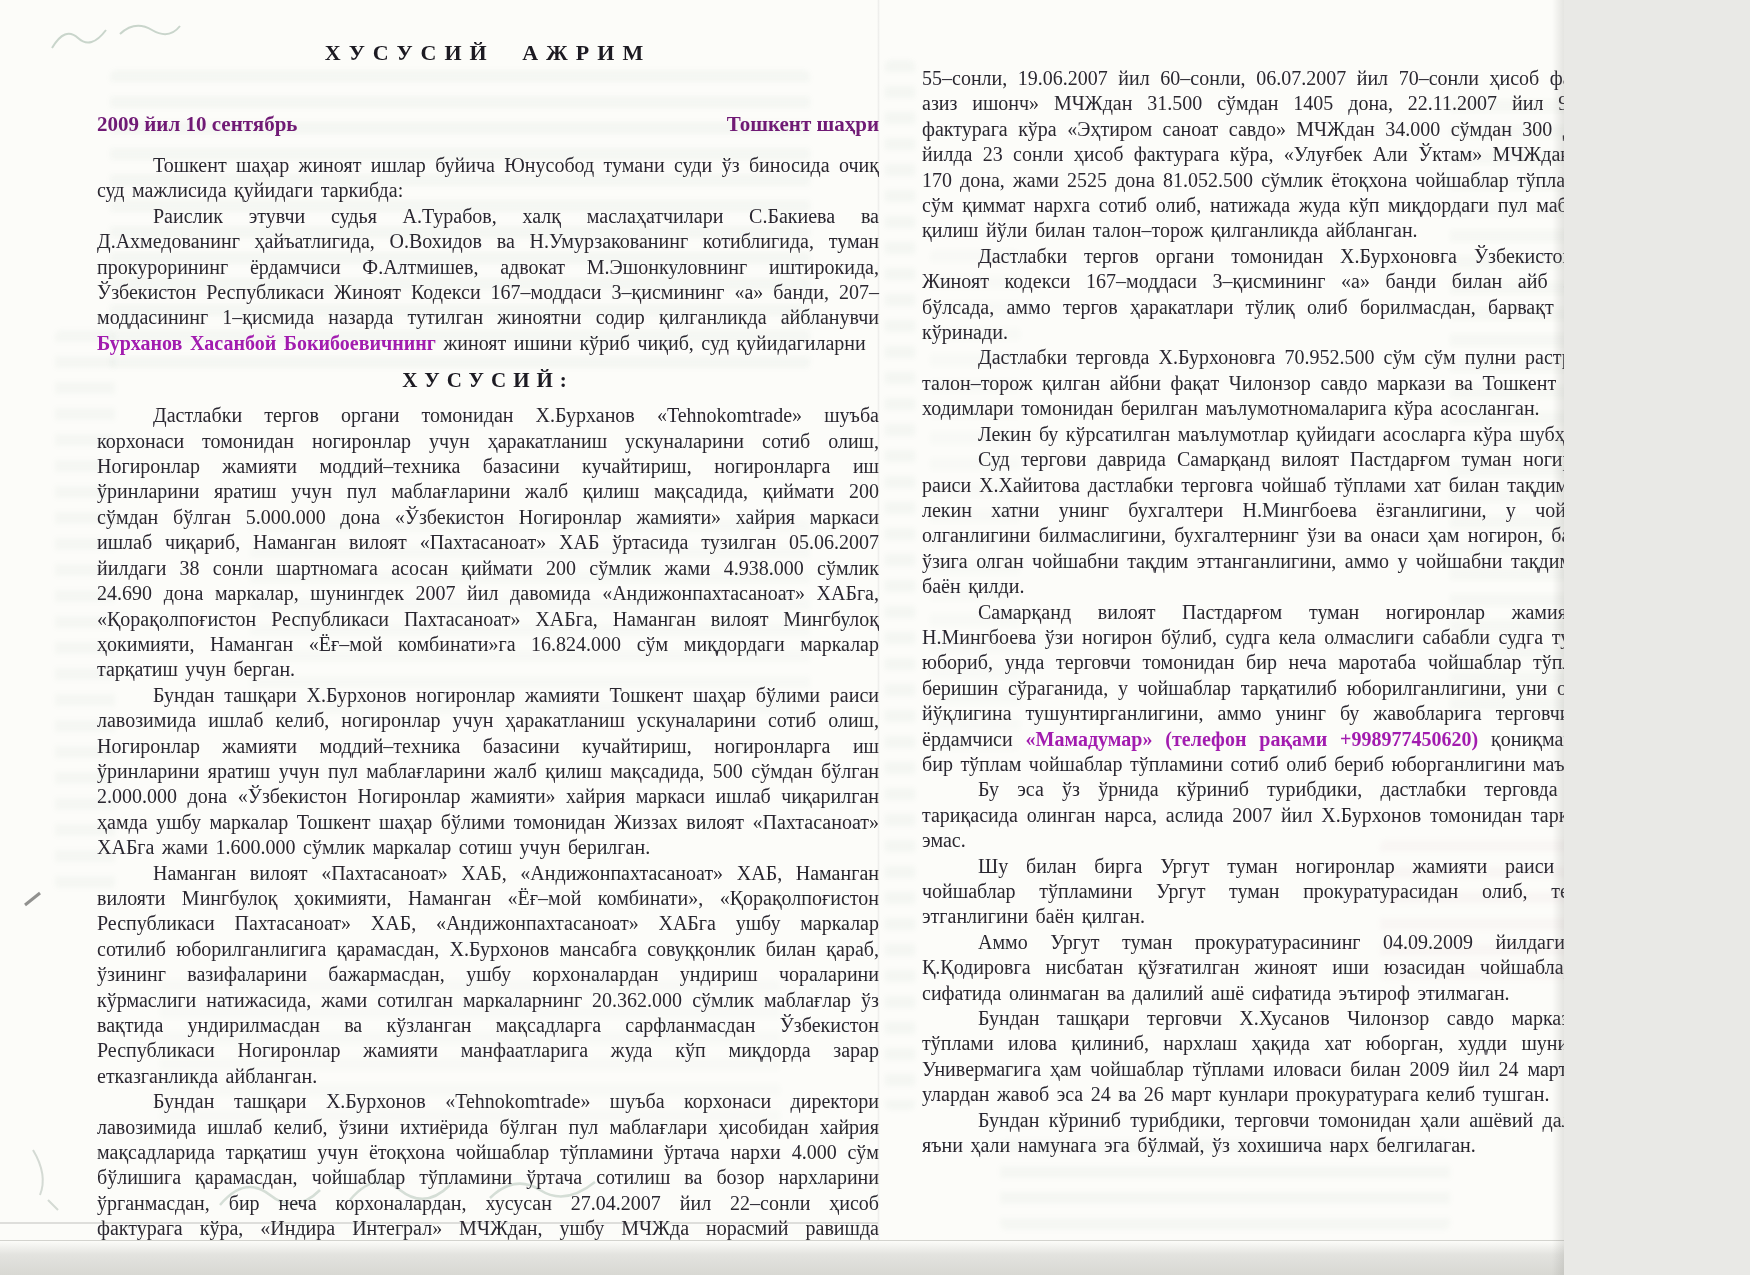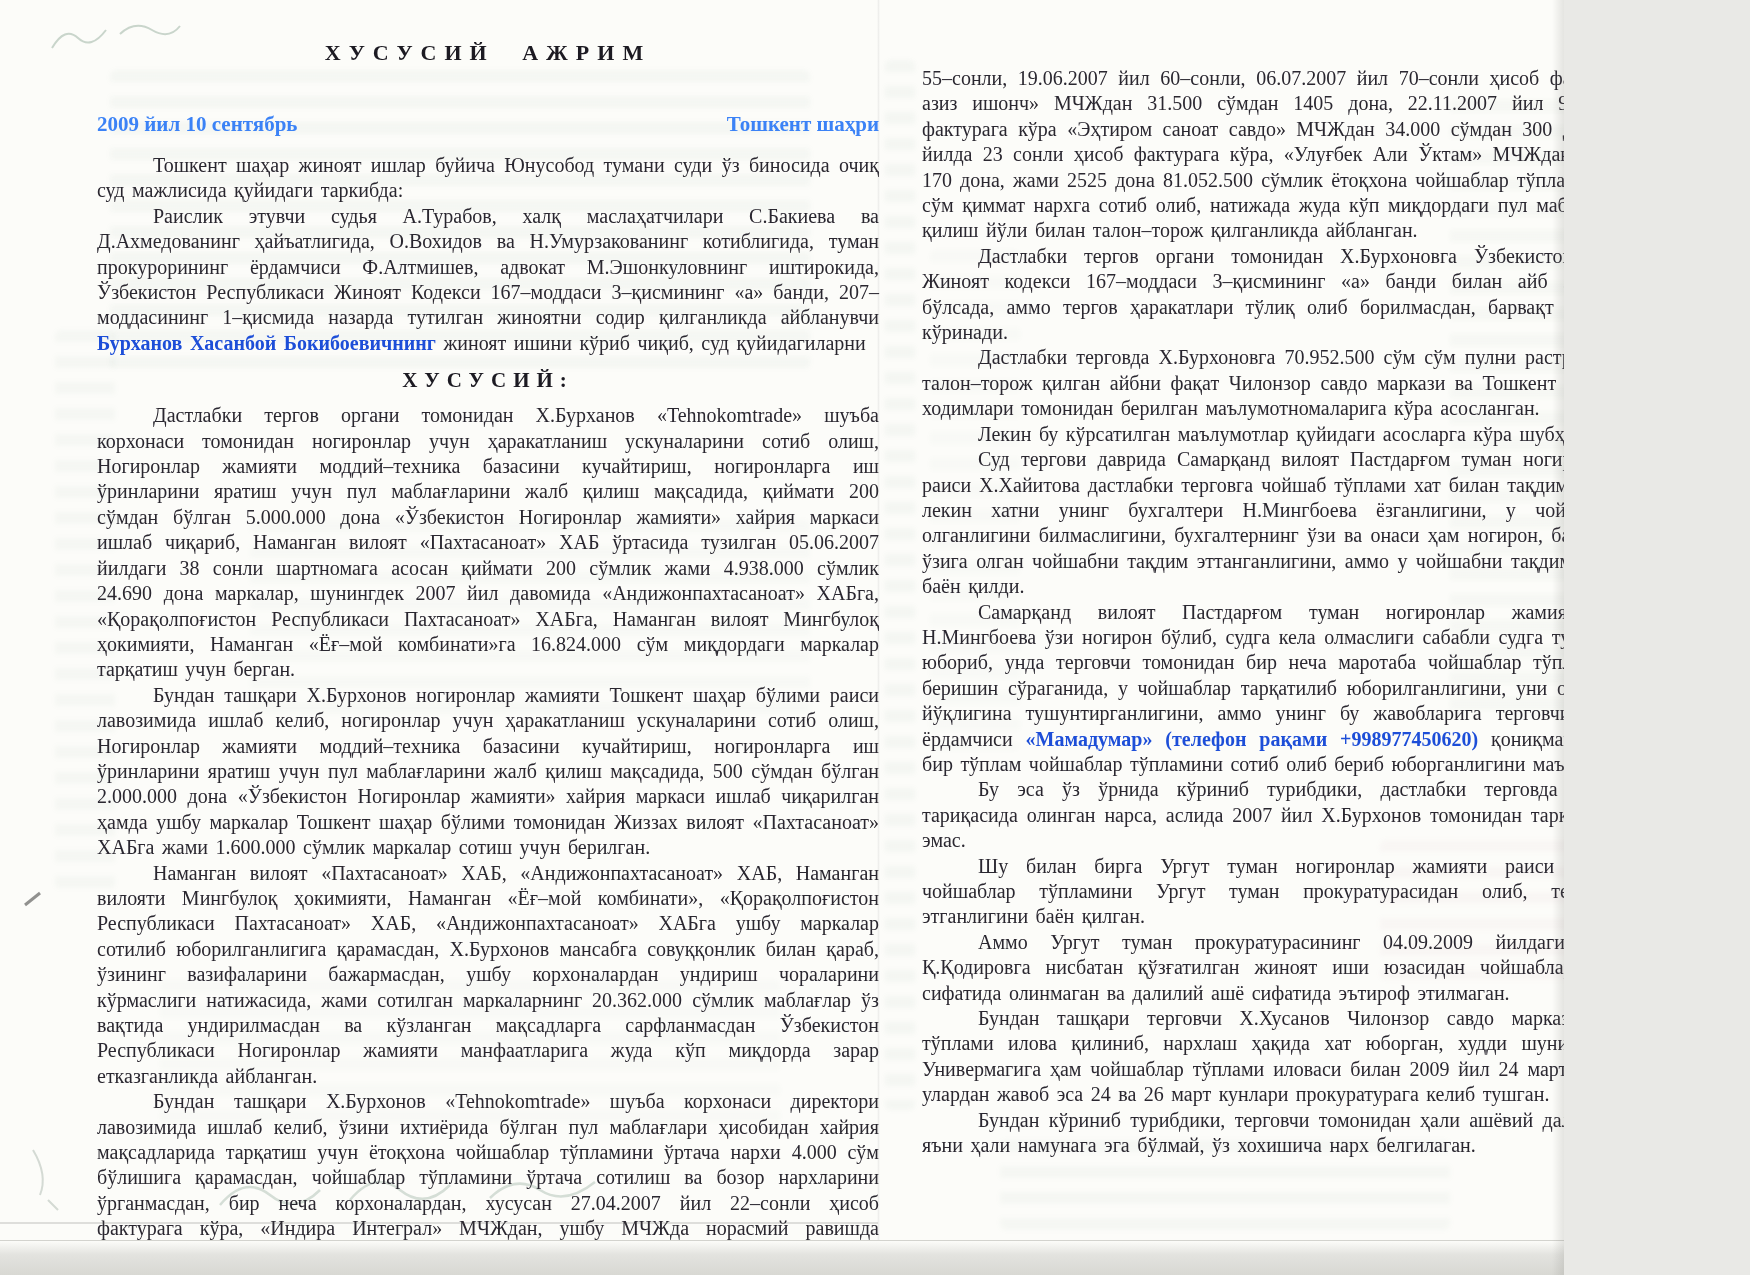--- a/index.html
+++ b/index.html
@@ -49,30 +49,30 @@
   .page{position:absolute;color:#2a2730;}
   #page-left{left:97px;top:34px;width:782px;}
   #page-right{left:922px;top:66px;width:786px;}
   .doc-title{
     margin:6px 0 0 0;text-align:center;
     font-size:22px;font-weight:bold;color:#1c1a22;
     letter-spacing:8px;word-spacing:14px;
   }
   .dateline{
     display:flex;justify-content:space-between;
-    margin-top:46px;font-size:21px;font-weight:bold;color:#3b82f6;
+    margin-top:46px;font-size:21px;font-weight:bold;color:#701a75;
   }
   .body-text{margin-top:16px;}
   .para{
     margin:0;font-size:20px;line-height:25.4px;
     text-align:justify;text-indent:56px;
     word-spacing:2.5px;
   }
   .para.noindent{text-indent:0;}
-  .b{font-weight:bold;color:#1d4ed8;}
+  .b{font-weight:bold;color:#a21caf;}
   .section-heading{
     margin:12px 0 10px 0;text-align:center;
     font-size:21px;font-weight:bold;color:#1c1a22;
     letter-spacing:7px;
   }
   .pagenum{
     position:absolute;left:1704px;top:40px;
     font-size:20px;color:#2a2730;
   }
 </style>

